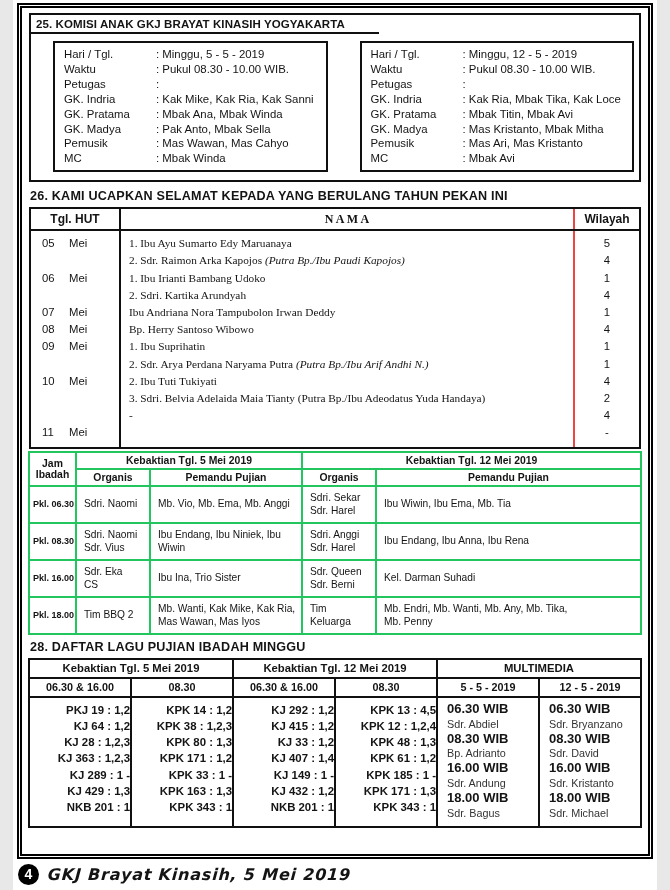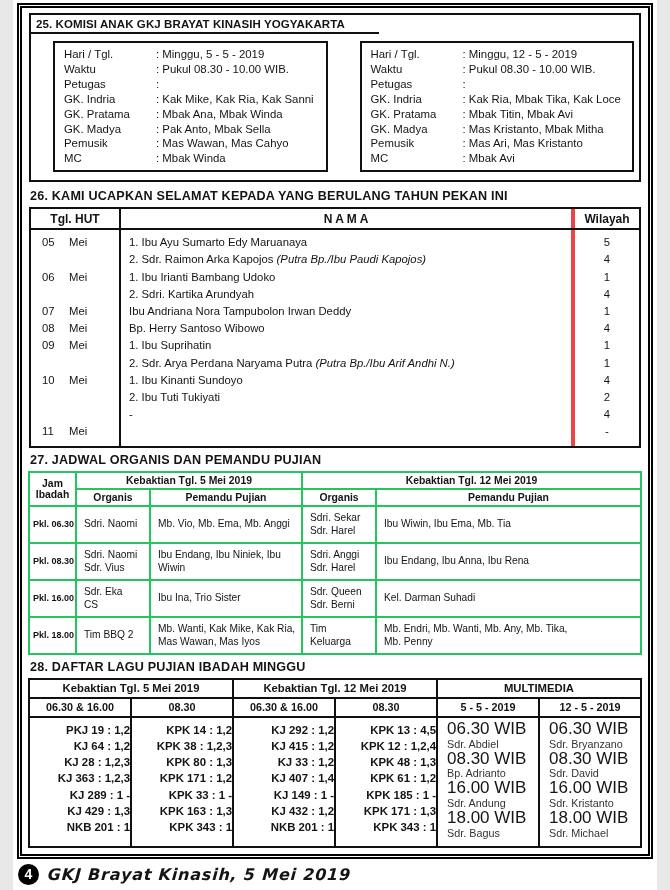--- a/index.html
+++ b/index.html
@@ -17,21 +17,21 @@
   .kv-value { white-space:pre; }
 
   
   .sec-title { font-size:12.6px; font-weight:bold; letter-spacing:0.2px; margin:5px 2px 4px 2px; }
 
   
   .btable { border:2px solid #101010; margin:0 1px 2px 1px; }
   .bt-head, .bt-body { display:grid; grid-template-columns:88px 1fr 64px; }
   .bt-head { border-bottom:2px solid #101010; font-weight:bold; font-size:12px; text-align:center; }
   .bt-head > div { padding:3px 0 2px; }
-  .bt-head > div:nth-child(2), .bt-body > div:nth-child(2) { border-left:2px solid #101010; border-right:4px solid #ef4444; }
+  .bt-head > div:nth-child(2), .bt-body > div:nth-child(2) { border-left:2px solid #101010; border-right:2px solid #ef4444;font-family:Liberation Serif, serif; }
   .bt-col { padding:4px 0 5px; }
   .line { line-height:17.2px; min-height:17.2px; white-space:nowrap; }
   .date-line { padding-left:11px; }
   .date-line .day { display:inline-block; width:27px; }
   .name-line { padding-left:8px; font-size:11.3px; }
   .region-line { text-align:center; font-size:11.3px; }
   .date-line { font-size:11.3px; }
 
   
   .t27 { width:100%; border-collapse:collapse; table-layout:fixed; margin-bottom:2px; }
@@ -44,21 +44,21 @@
   .t27 tbody td { font-size:10.2px; font-weight:normal; padding:3px 4px 3px 7px; vertical-align:middle; }
   .t27 .cl { line-height:13.5px; white-space:pre-wrap; }
 
   
   .t28 { width:100%; border-collapse:collapse; table-layout:fixed; }
   .t28 th, .t28 td { border:2px solid #101010; }
   .t28 thead th { font-size:11.3px; padding:2.5px 1px; }
   .t28 thead tr:last-child th { font-size:10.8px; }
   .t28 tbody td { vertical-align:top; padding:4px 0 5px 9px; }
   .song-line { font-weight:bold; font-size:11.4px; line-height:16.2px; white-space:pre;text-align:right; }
-  .mm-time { font-weight:normal; font-size:17px; line-height:14.9px; }
+  .mm-time { font-weight:bold; font-size:13px; line-height:14.9px; }
   .mm-name { font-size:10.8px; line-height:14.9px; color:#333; }
 
   
   .footer { position:absolute; left:5px; bottom:3px; height:26px; display:flex; align-items:center; gap:9px; }
   .badge { width:21px; height:21px; border-radius:50%; background:#000; color:#fff; font-weight:bold; font-size:14px; display:flex; align-items:center; justify-content:center; padding-bottom:1px; }
   .caption { font-family:"DejaVu Sans", sans-serif; font-style:italic; font-weight:bold; font-size:16px; letter-spacing:0.8px; transform:skewX(-4deg); white-space:nowrap; }
 </style>
 </head>
 <body>
 
@@ -164,22 +164,22 @@
             </div>
           <div class="bt-col">
               <div class="line name-line">1. Ibu Ayu Sumarto Edy Maruanaya</div>
               <div class="line name-line">2. Sdr. Raimon Arka Kapojos <i class="note">(Putra Bp./Ibu Paudi Kapojos)</i></div>
               <div class="line name-line">1. Ibu Irianti Bambang Udoko</div>
               <div class="line name-line">2. Sdri. Kartika Arundyah</div>
               <div class="line name-line">Ibu Andriana Nora Tampubolon Irwan Deddy</div>
               <div class="line name-line">Bp. Herry Santoso Wibowo</div>
               <div class="line name-line">1. Ibu Suprihatin</div>
               <div class="line name-line">2. Sdr. Arya Perdana Naryama Putra <i class="note">(Putra Bp./Ibu Arif Andhi N.)</i></div>
-              <div class="line name-line">1. Ibu Kinanti Sundoyo</div>
               <div class="line name-line">2. Ibu Tuti Tukiyati</div>
+              <div class="line name-line">3. Sdri. Belvia Adelaida Maia Tianty (Putra Bp./Ibu Adeodatus Yuda Handaya)</div>
               <div class="line name-line">-</div>
             </div>
           <div class="bt-col">
               <div class="line region-line">5</div>
               <div class="line region-line">4</div>
               <div class="line region-line">1</div>
               <div class="line region-line">4</div>
               <div class="line region-line">1</div>
               <div class="line region-line">4</div>
               <div class="line region-line">1</div>
@@ -187,21 +187,20 @@
               <div class="line region-line">4</div>
               <div class="line region-line">2</div>
               <div class="line region-line">4</div>
               <div class="line region-line">-</div>
             </div>
         </div>
       </div>
     </section>
 
     <section>
-      <div class="sec-title">27. JADWAL ORGANIS DAN PEMANDU PUJIAN</div>
       <table class="t27">
         <colgroup>
             <col style="width:47px">
             <col style="width:74px">
             <col style="width:152px">
             <col style="width:74px">
             <col>
           </colgroup>
         <thead>
           <tr>

